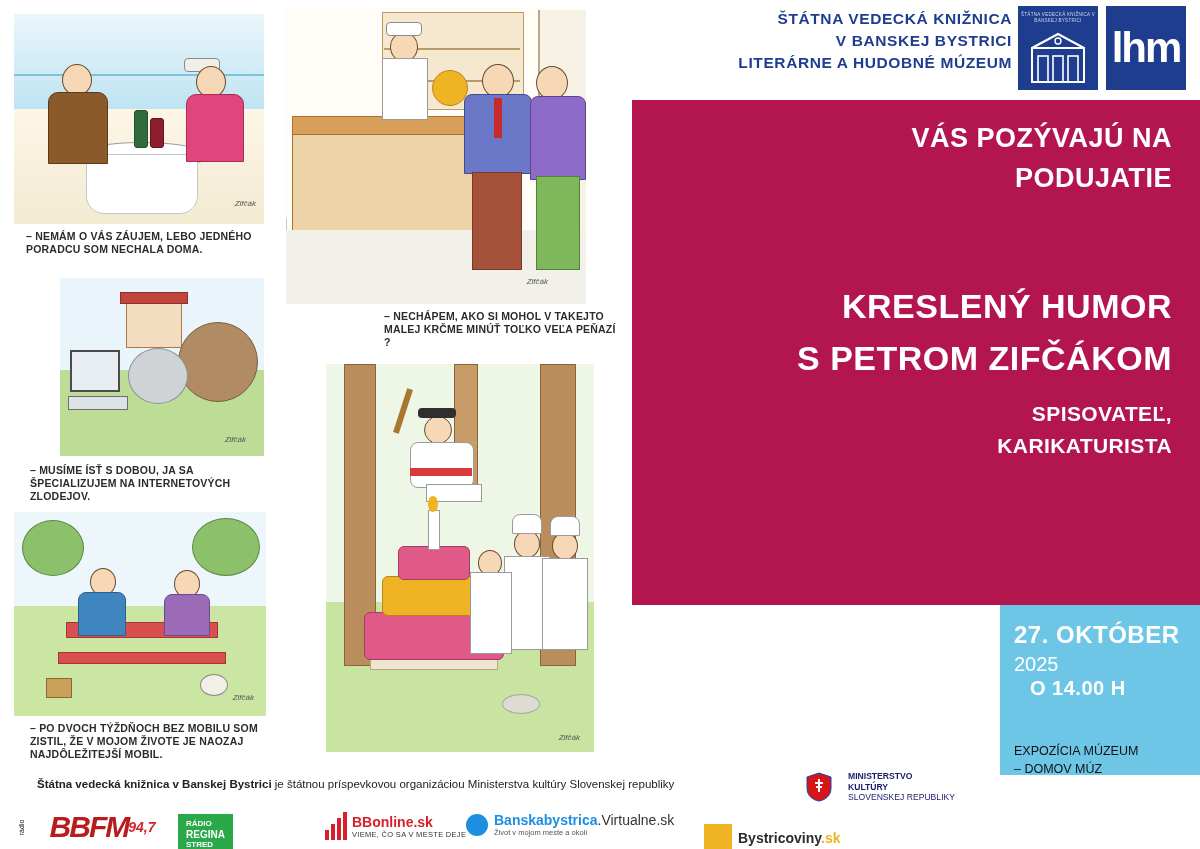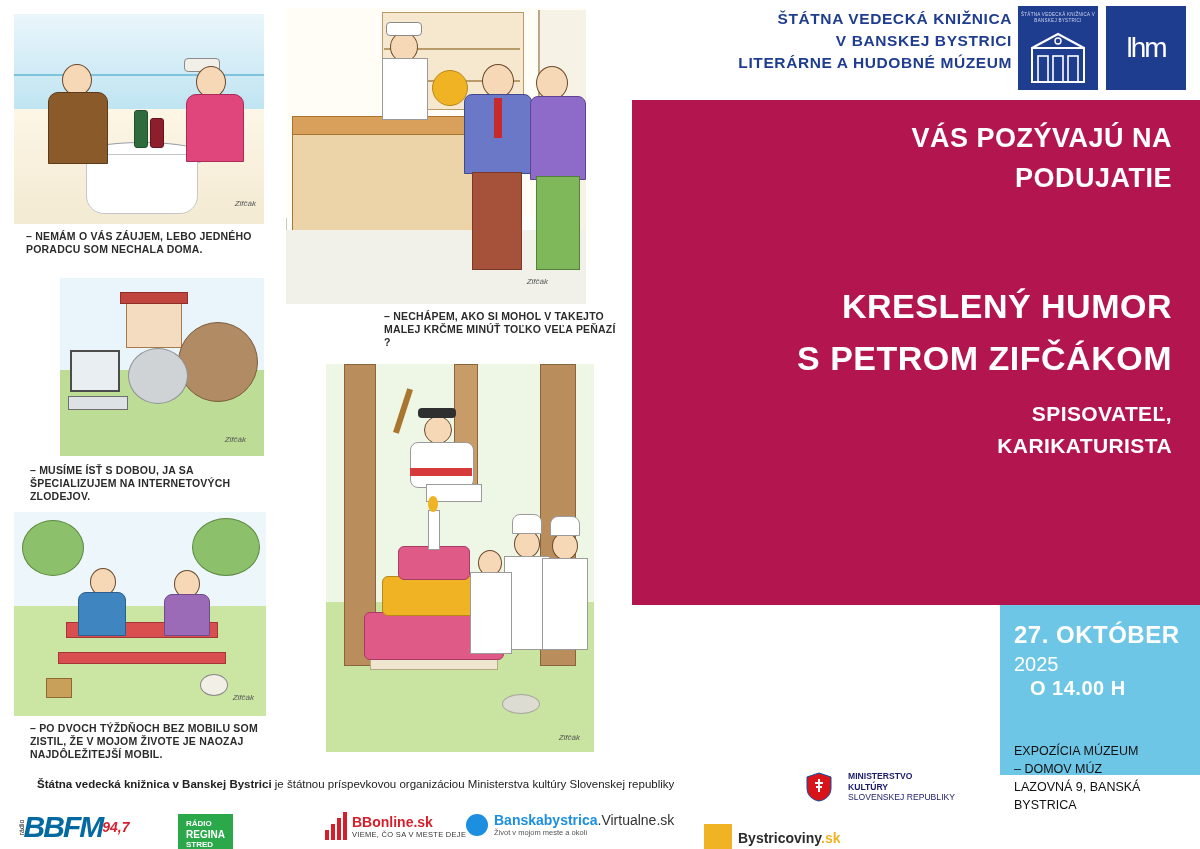--- a/index.html
+++ b/index.html
@@ -32,21 +32,21 @@
   .header{position:absolute;left:632px;top:0;width:568px;height:100px;background:#ffffff;}
   .header-text{position:absolute;left:0;top:8px;width:380px;text-align:right;}
   .header-text div{
     color:#1f3d8f;font-weight:bold;font-size:15.5px;line-height:22px;letter-spacing:.6px;
   }
   .logos{position:absolute;right:14px;top:6px;display:flex;gap:8px;}
   .logo-box{width:80px;height:84px;background:#1f3d8f;position:relative;}
   .logo-box.svk{background:#1f3d8f;}
   .logo-box .lbl{
     position:absolute;inset:0;color:#fff;display:flex;align-items:center;justify-content:center;
-    font-weight:normal;font-size:28px;letter-spacing:-2px;font-family:"Liberation Sans",sans-serif;
+    font-weight:bold;font-size:42px;letter-spacing:-2px;font-family:"Liberation Sans",sans-serif;
   }
   .logo-box .tiny{
     position:absolute;top:6px;left:0;right:0;text-align:center;color:#cfd8f0;font-size:4.5px;
     letter-spacing:.3px;line-height:6px;
   }
 
   .magenta{position:absolute;left:632px;top:100px;width:568px;height:505px;background:#b3154f;}
   .invite{
     position:absolute;left:0;right:28px;top:18px;text-align:right;color:#fff;
     font-weight:bold;font-size:27px;line-height:40px;letter-spacing:.5px;
@@ -74,21 +74,21 @@
   .ministry{position:absolute;left:806px;top:770px;width:180px;height:34px;display:flex;align-items:center;gap:16px;}
   .ministry .flagmark{width:26px;height:30px;position:relative;}
   .ministry .mtext{font-size:8.6px;line-height:10.5px;color:#1b1b6b;font-weight:bold;}
   .ministry .mtext .l2{color:#1b1b6b;font-weight:normal;}
 
   .sponsors{position:absolute;left:0;top:808px;width:1200px;height:41px;}
   .sp{position:absolute;display:flex;align-items:center;}
 
   .bbfm{left:14px;top:2px;}
   .bbfm .radio{font-size:7px;color:#111;transform:rotate(-90deg);transform-origin:center;margin-right:-6px;}
-  .bbfm .big{font-weight:bold;font-size:30px;color:#0369a1;letter-spacing:-2px;font-style:italic;}
+  .bbfm .big{font-weight:bold;font-size:30px;color:#b91c1c;letter-spacing:-2px;font-style:italic;margin-left:26px;}
   .bbfm .num{font-weight:bold;font-size:14px;color:#d61f2b;font-style:italic;}
 
   .regina{left:178px;top:6px;background:#2aa84a;padding:5px 8px;color:#fff;}
   .regina .t1{font-size:8px;font-weight:bold;line-height:10px;}
   .regina .t2{font-size:10px;font-weight:bold;line-height:11px;}
 
   .bbonline{left:325px;top:4px;}
   .bbonline .bars{display:flex;gap:2px;align-items:flex-end;margin-right:5px;}
   .bbonline .bars i{display:block;width:4px;background:#d61f2b;}
   .bbonline .t1{font-weight:bold;font-size:14px;color:#d61f2b;}
@@ -269,21 +269,20 @@
 
   <div class="datebox">
     <div class="d1">27. OKTÓBER</div>
     <div class="d2">2025</div>
     <div class="d3">O 14.00 H</div>
   </div>
 
   <div class="venue">
     <div>EXPOZÍCIA MÚZEUM</div>
     <div>– DOMOV MÚZ</div>
-    <div>LAZOVNÁ 9, BANSKÁ BYSTRICA</div>
   </div>
 
   <div class="footer-line">
     <b>Štátna vedecká knižnica v Banskej Bystrici</b><span> je štátnou príspevkovou organizáciou Ministerstva kultúry Slovenskej republiky</span>
   </div>
 
   <div class="ministry">
     <div class="flagmark">
       <svg viewBox="0 0 26 30" width="26" height="30">
         <path d="M13 1 L25 5 V16 C25 24 19 28 13 29 C7 28 1 24 1 16 V5 Z" fill="#d7141a" stroke="#0b4ea2" stroke-width="1"></path>

